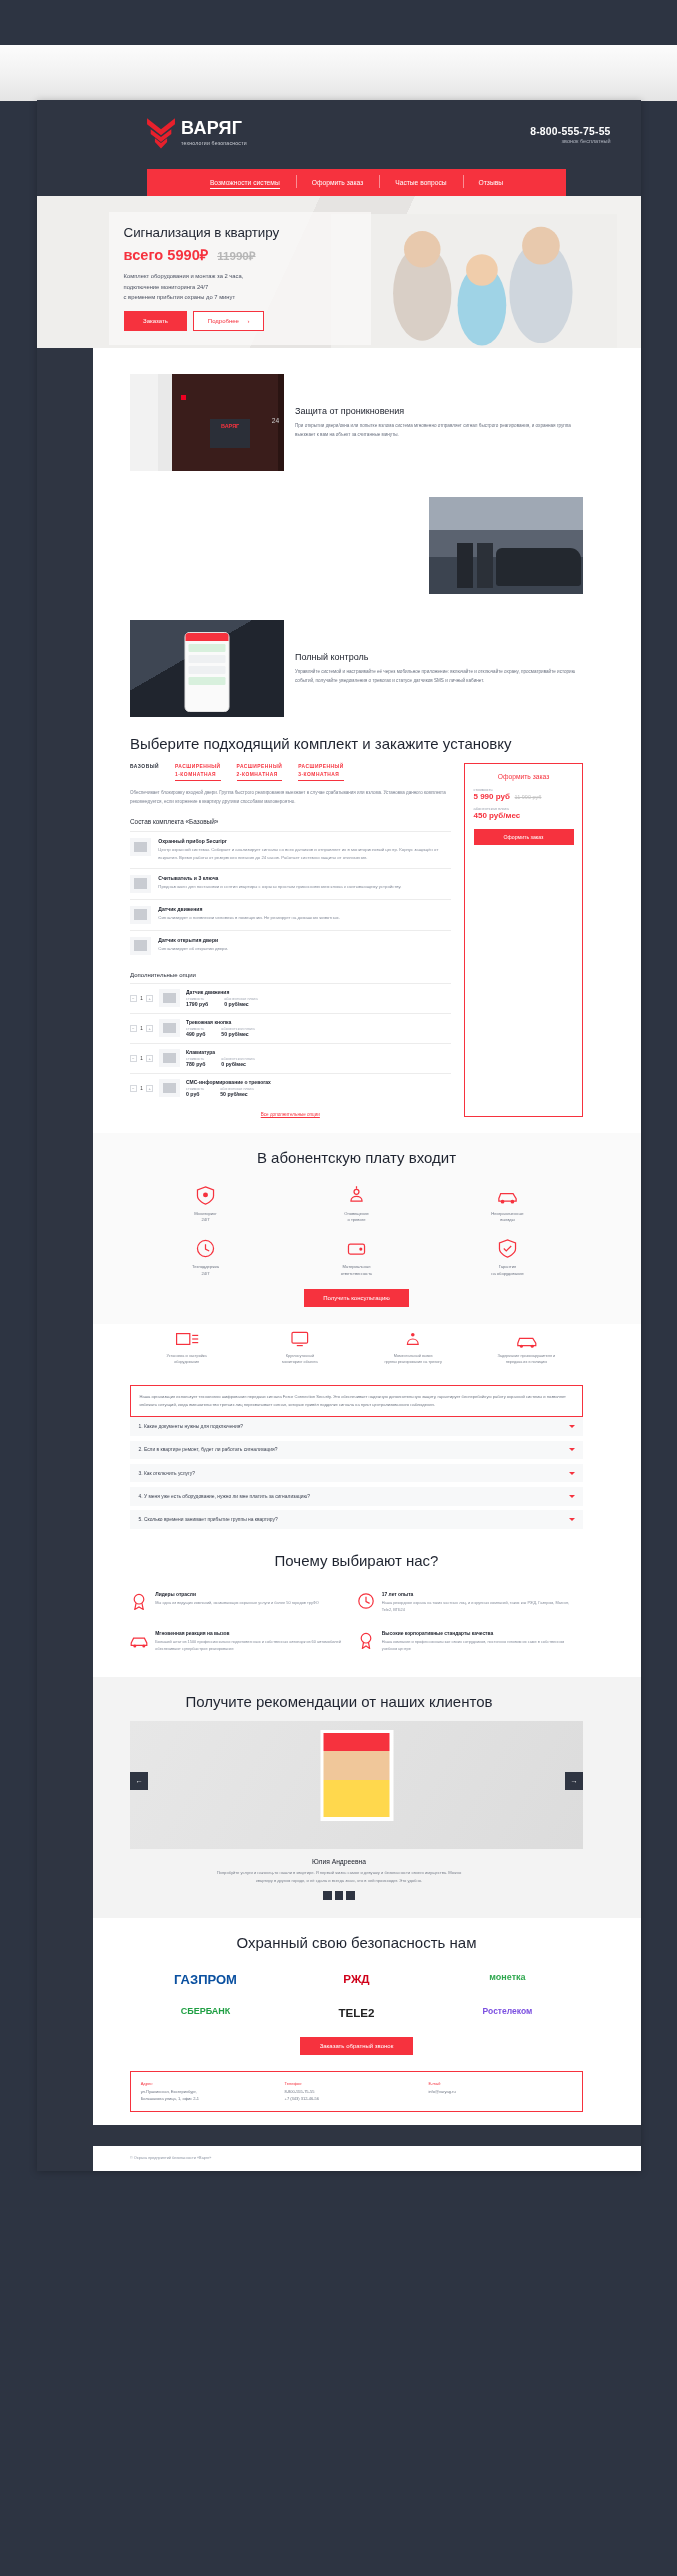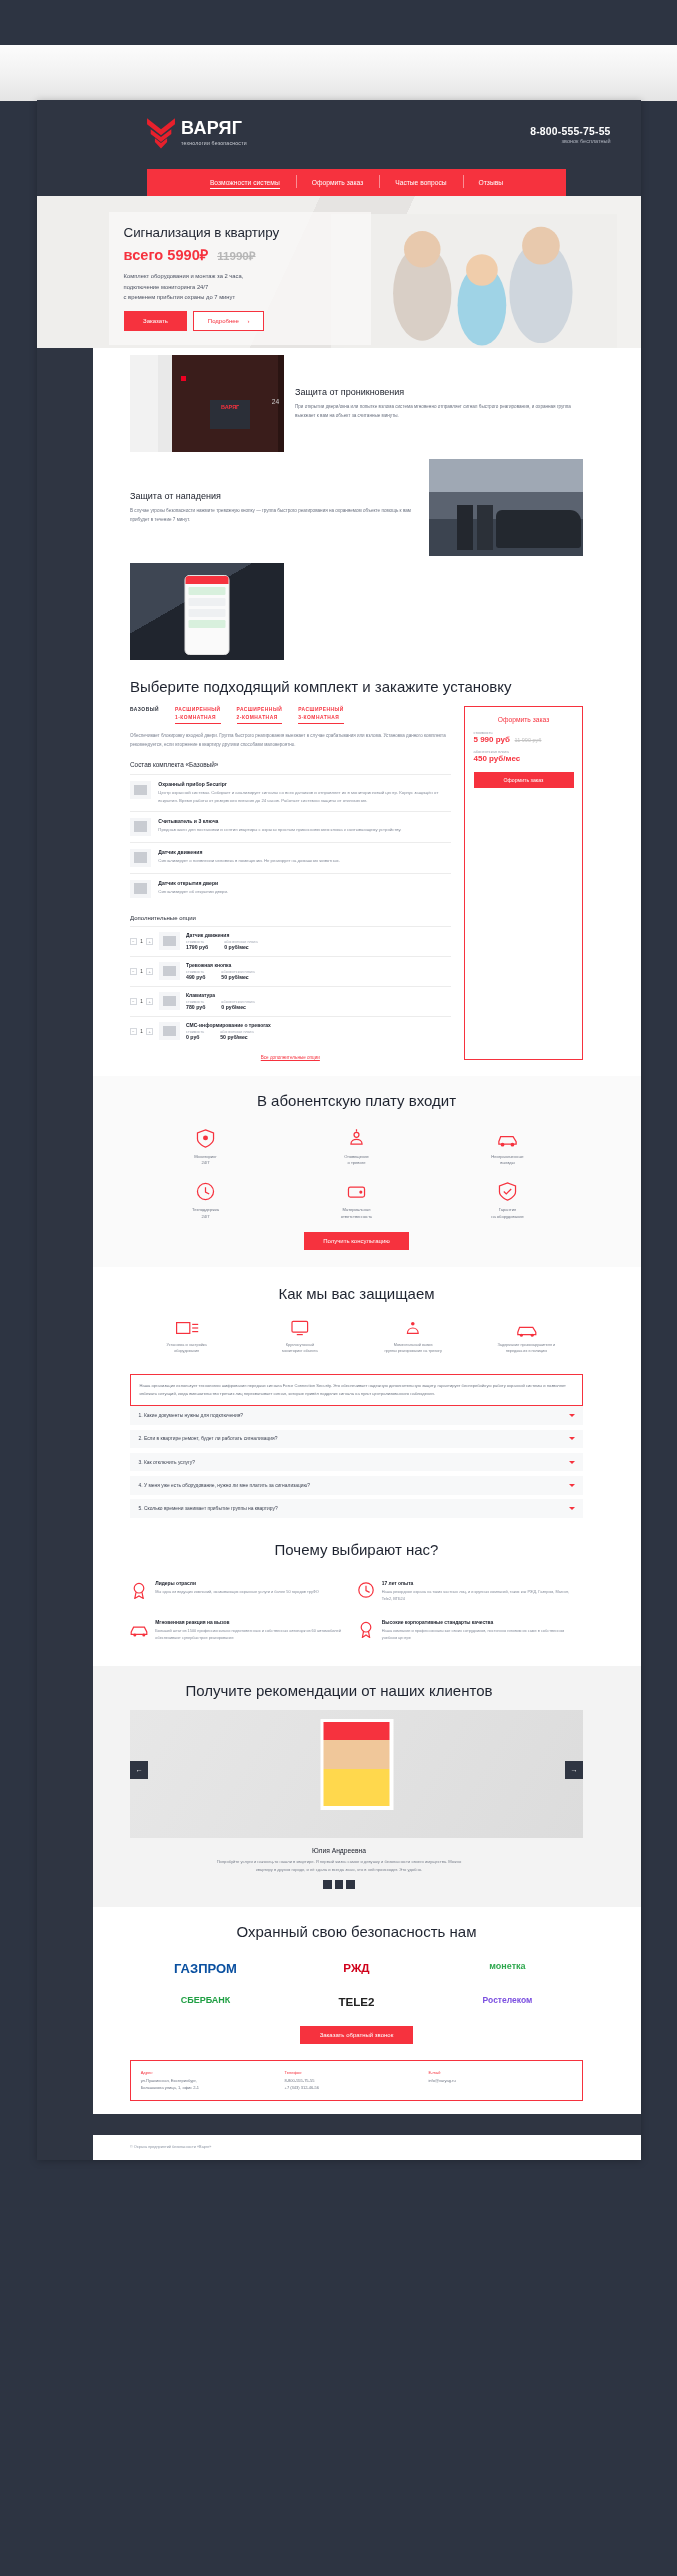--- a/index.html
+++ b/index.html
@@ -50,21 +50,21 @@
   .hero-btns { margin-top:9.7px; display:flex; gap:6px; }
   .btn-red { background:#f6323e; color:#fff; border:none; font-size:6px;
       padding:6px 19.5px; cursor:pointer; }
   .btn-ghost { background:#fff; color:#f6323e; border:0.6px solid #f6323e; font-size:6px;
       padding:6px 13.4px; cursor:pointer; display:flex; align-items:center; gap:8.5px; }
 
   
   .rail { position:absolute; left:0; top:0; width:56px; bottom:0; background:#2f3542; }
 
   
-  .feat { display:flex; gap:11px; padding:7px 58px 0 93px; align-items:center; }
+  .feat { display:flex; gap:11px; padding:26px 58px 0 93px; align-items:center; }
   .feat.rev { flex-direction:row-reverse; }
   .feat-img { width:154px; height:97px; flex:none; position:relative; overflow:hidden;
       background:#d8d8d8; }
   .feat-txt { flex:1; }
   .feat-txt h3 { font-size:9px; color:#20242f; font-weight:normal; margin-bottom:6px; }
   .feat-txt p { font-size:4.6px; color:#6b7280; line-height:1.85; }
 
   
   .img-door { background:linear-gradient(90deg,#f2f2f2 0 18%, #e9e9e9 18% 27%, #3a1d1b 27% 96%, #2a1412 96%); }
   .img-door .plate { position:absolute; left:52%; top:46%; width:40px; height:29px; background:#2b2f38; }
@@ -274,35 +274,35 @@
         <p>При открытии двери/окна или попытке взлома система мгновенно отправляет сигнал быстрого реагирования, и охранная группа выезжает к вам на объект за считанные минуты.</p>
       </div>
     </div>
 
     <div class="feat rev">
       <div class="feat-img img-patrol">
         <div class="car"></div>
         <div class="guard"></div>
         <div class="guard2"></div>
       </div>
-      <div class="feat-txt">
-        <h3>Защита от нападения</h3>
-        <p>В случае угрозы безопасности нажмите тревожную кнопку — группа быстрого реагирования на охраняемом объекте помощь к вам прибудет в течение 7 минут.</p>
-      </div>
     </div>
 
     <div class="feat">
       <div class="feat-img img-phone">
         <div class="ph">
           <div class="bar"></div>
           <div class="row g"></div>
           <div class="row"></div>
           <div class="row"></div>
           <div class="row g"></div>
         </div>
+      </div>
+      <div class="feat-txt">
+        <h3>Полный контроль</h3>
+        <p>Управляйте системой и настраивайте её через мобильное приложение: включайте и отключайте охрану, просматривайте историю событий, получайте уведомления о тревогах и статусе датчиков SMS и личный кабинет.</p>
       </div>
     </div>
 
     <div class="sec">
       <h2 class="sect">Выберите подходящий комплект и закажите установку</h2>
       <div class="kit">
         <div class="kit-left">
           <div class="tabs">
             <div class="tab">БАЗОВЫЙ</div>
             <div class="tab on" style="white-space:pre-line">РАСШИРЕННЫЙ
@@ -531,23 +531,20 @@
           </div>
           <div class="g-lb" style="white-space:pre-line">Гарантия
 на оборудование</div>
         </div>
       </div>
       <div class="ctr-btn">
         <button class="btn-red">Получить консультацию</button>
       </div>
     </div>
 
-    <div class="sec">
-      <h2 class="sect ctr">Как мы вас защищаем</h2>
-    </div>
     <div class="strip">
       <div class="s-it">
         <div class="s-ic">
           <svg width="25.6" height="18" viewBox="0 0 42 30">
               <rect x="4" y="6" width="22" height="18" fill="none" stroke="#f6323e" stroke-width="2"></rect>
               <line x1="30" y1="9" x2="40" y2="9" stroke="#f6323e" stroke-width="2"></line>
               <line x1="30" y1="15" x2="40" y2="15" stroke="#f6323e" stroke-width="2"></line>
               <line x1="30" y1="21" x2="40" y2="21" stroke="#f6323e" stroke-width="2"></line>
             </svg>
         </div>

